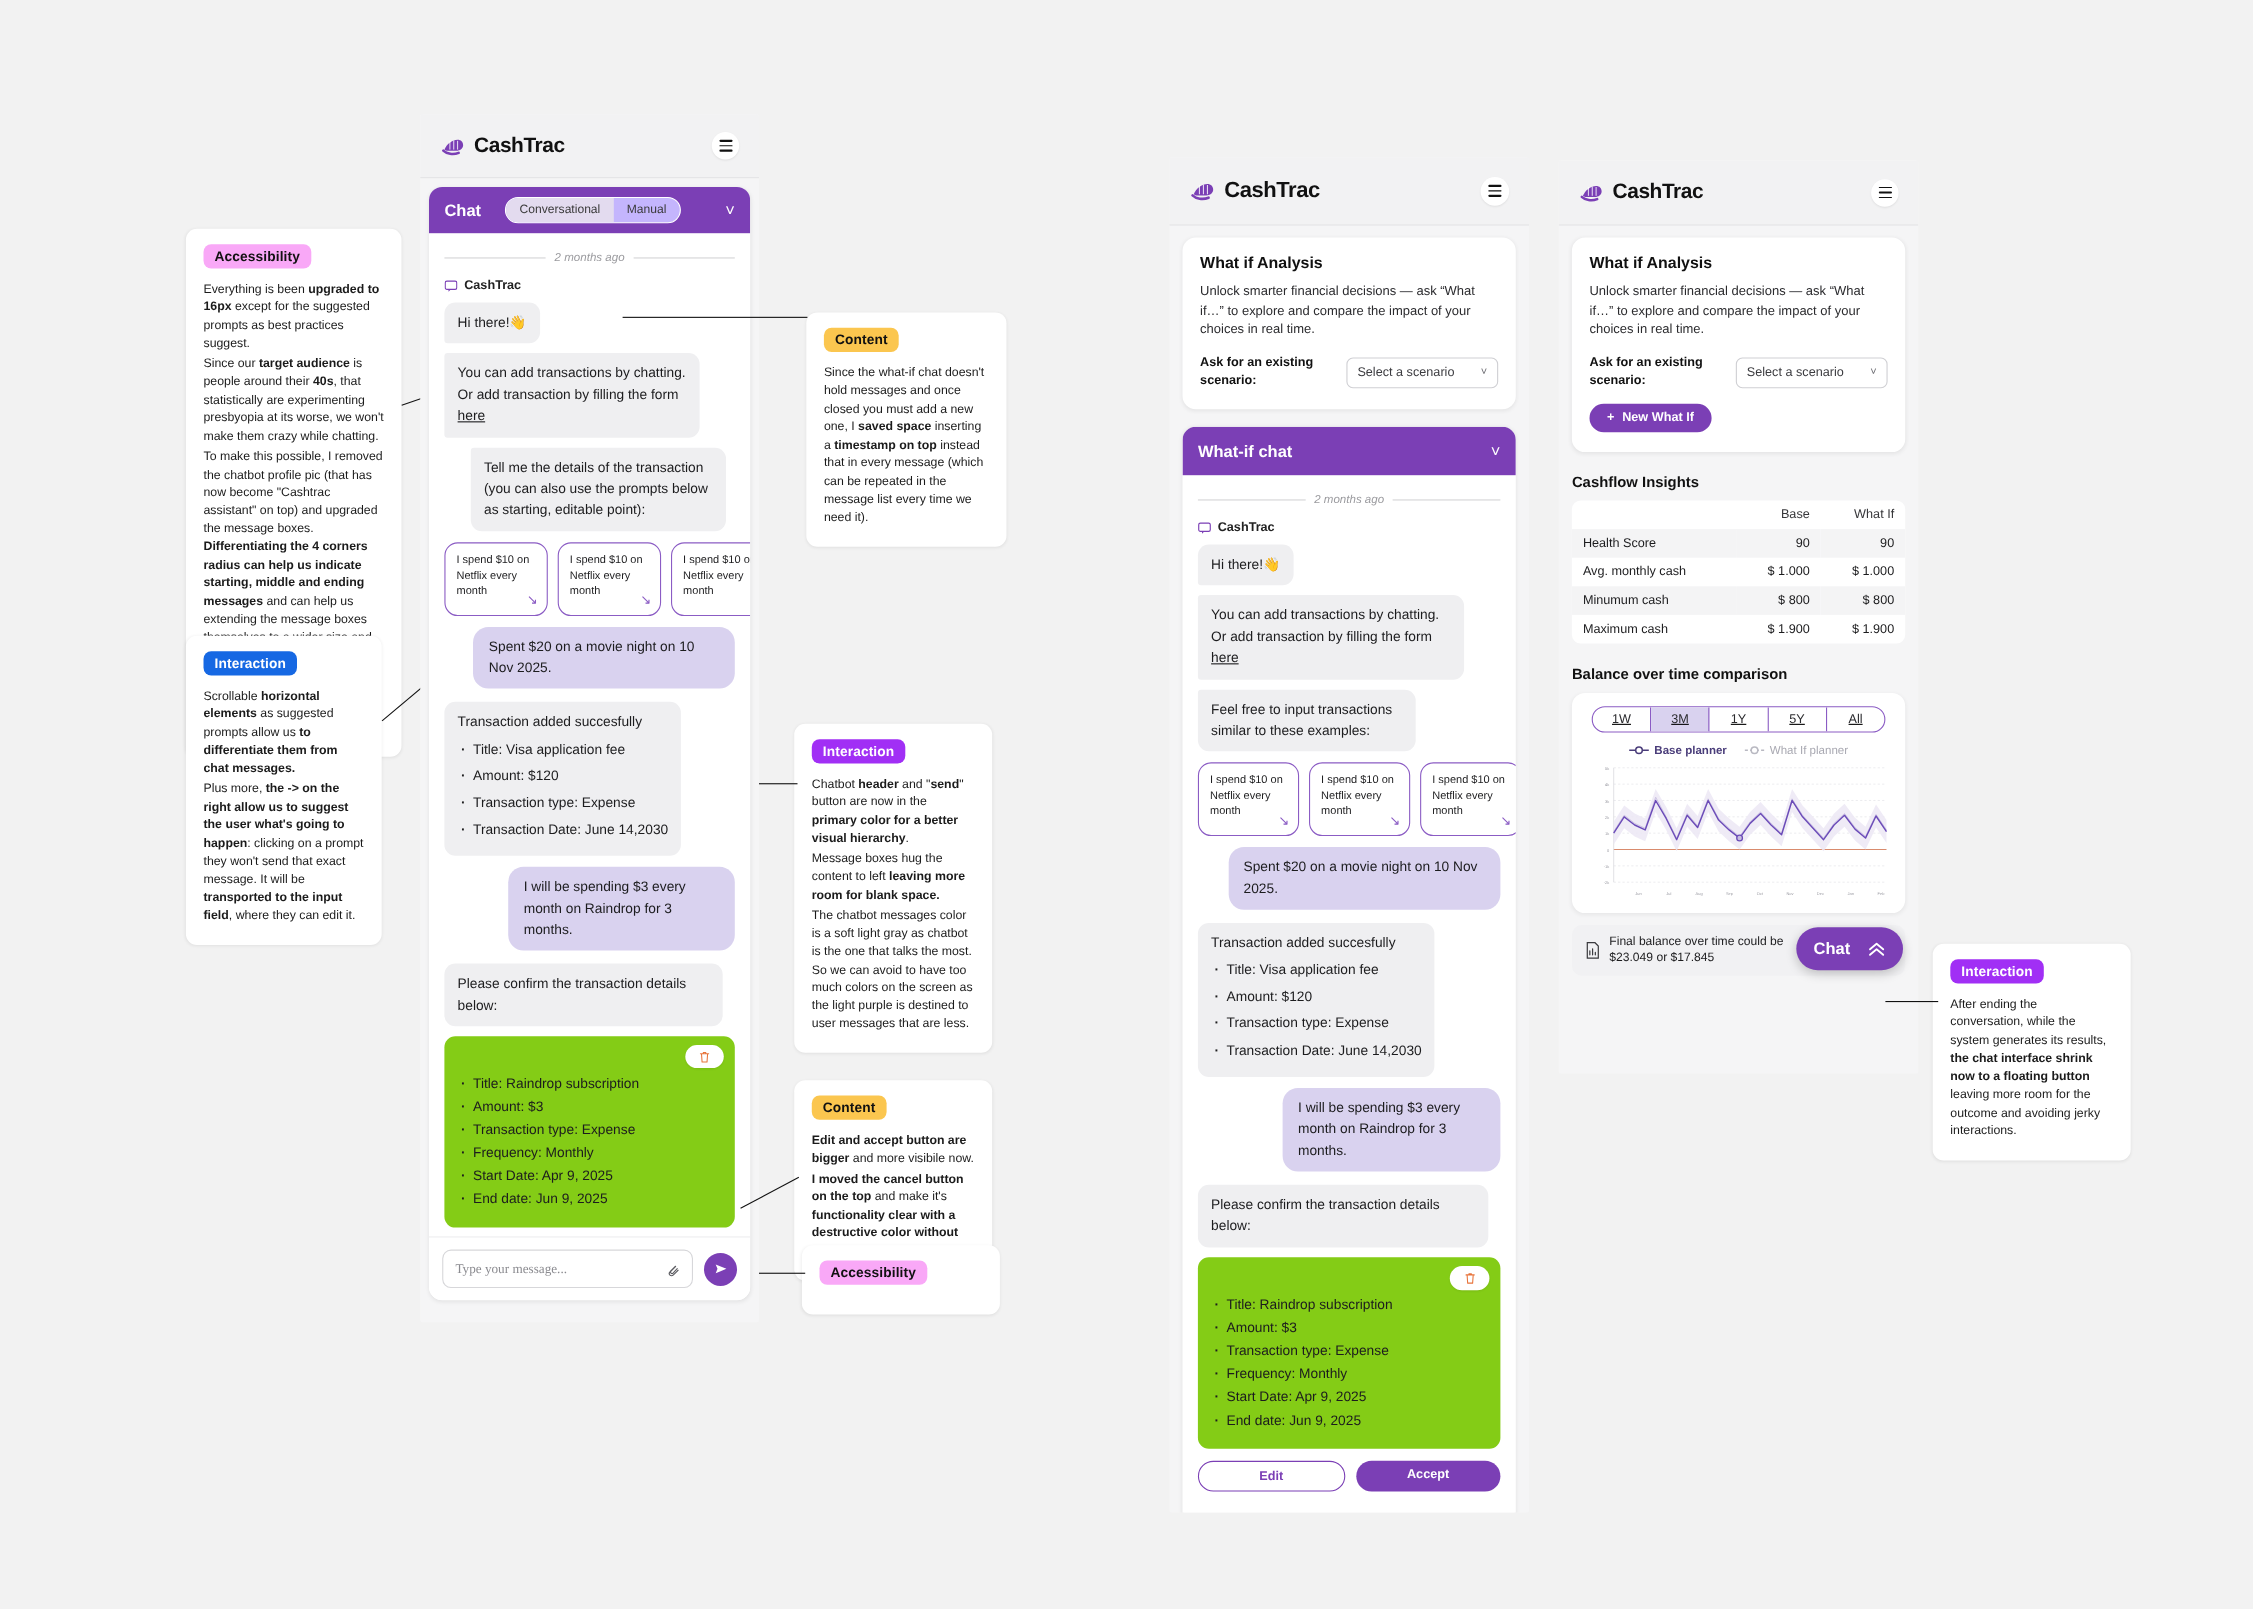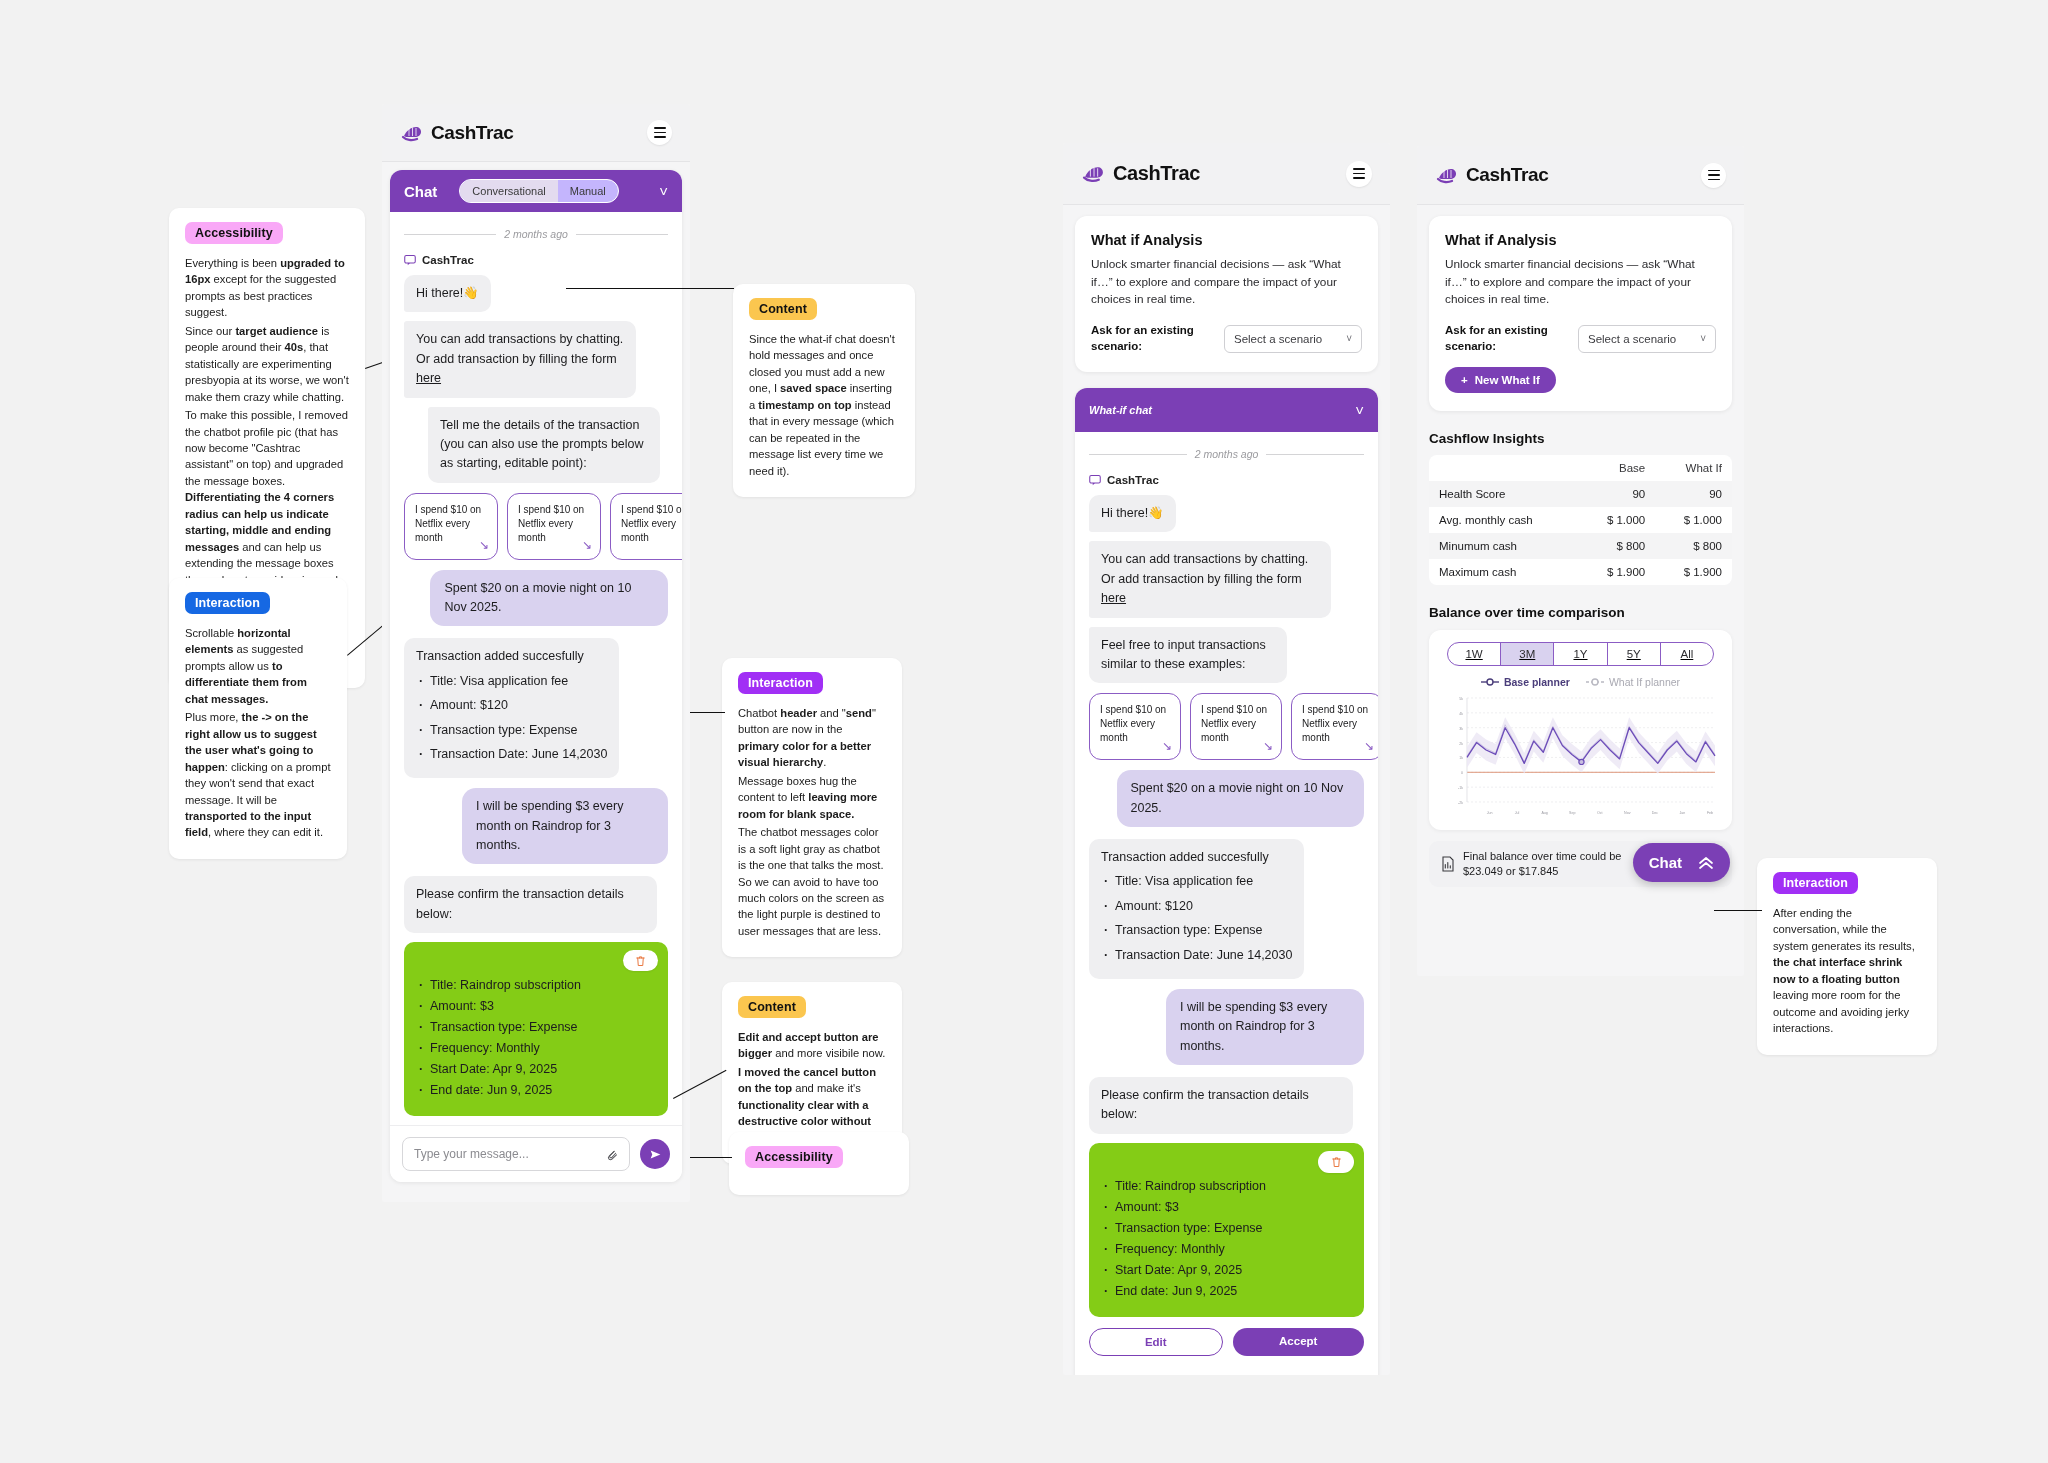--- a/index.html
+++ b/index.html
@@ -165,20 +165,21 @@
     display: flex; align-items: center; gap: 10px;
     padding: 11px 12px;
     border-top: 1px solid #ededef;
     background: #fff;
   }
   .composer-input {
     flex: 1; display: flex; align-items: flex-end; justify-content: space-between;
     border: 1px solid #d7d7da; border-radius: 8px;
     padding: 9px 11px;
     color: #8b8b90;
+    font-family: Liberation Serif, serif;
   }
   .send-btn {
     background: #7b3fb5; border-radius: 50%;
     display: flex; align-items: center; justify-content: center;
     color: #fff;
   }
 
   
   .wi-card {
     background: #fff; border-radius: 12px; padding: 16px 16px 18px 16px;
@@ -438,21 +439,21 @@
         <div class="wi-label" style="font-size:11.5px;max-width:120px;">Ask for an existing scenario:</div>
         <div class="wi-select" style="width:138px;font-size:11.5px;">
           <span>Select a scenario</span>
           <span style="font-size:10px;color:#6c6c72;">˅</span>
         </div>
       </div>
     </div>
 
     <div class="chat-card" style="margin:16px 12px 12px 12px; height:1056px;">
       <div class="chat-header" style="height:44px;">
-        <div class="chat-title" style="font-size:11px;font-style:italic;">What-if chat</div>
+        <div class="chat-title" style="font-size:15px;">What-if chat</div>
         <div class="chev">˅</div>
       </div>
 
       <div class="chat-body">
         <div class="ts-row">
           <div class="hr"></div>
           <div class="ts">2 months ago</div>
           <div class="hr"></div>
         </div>
 

